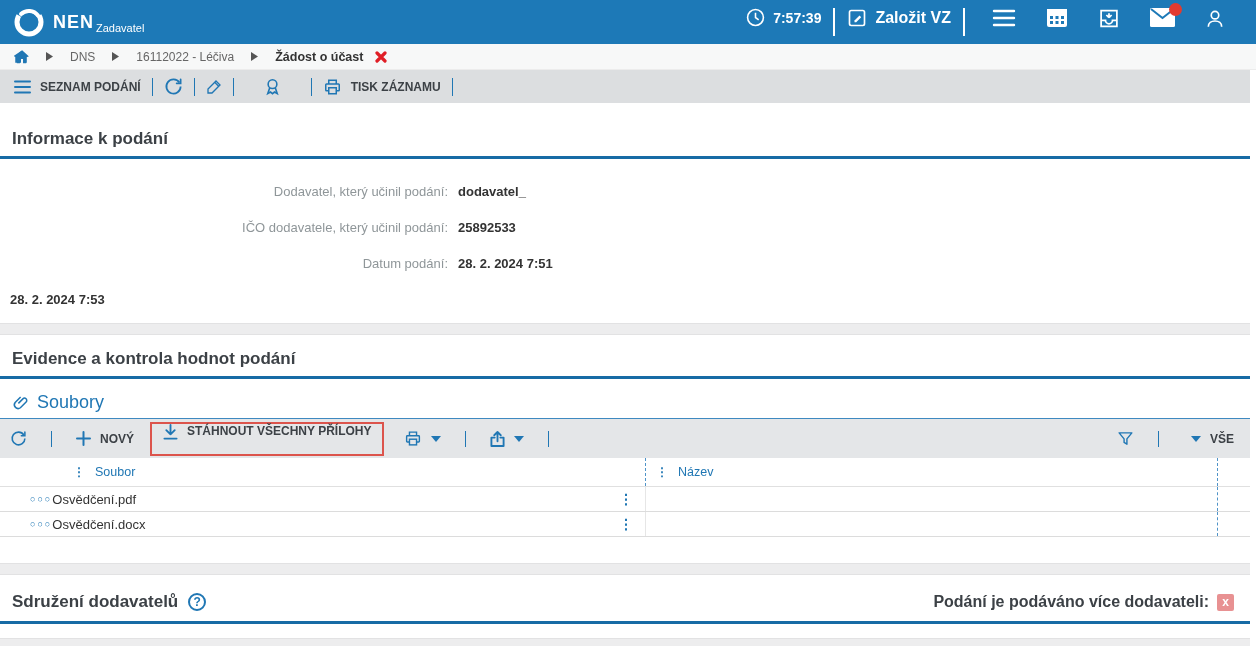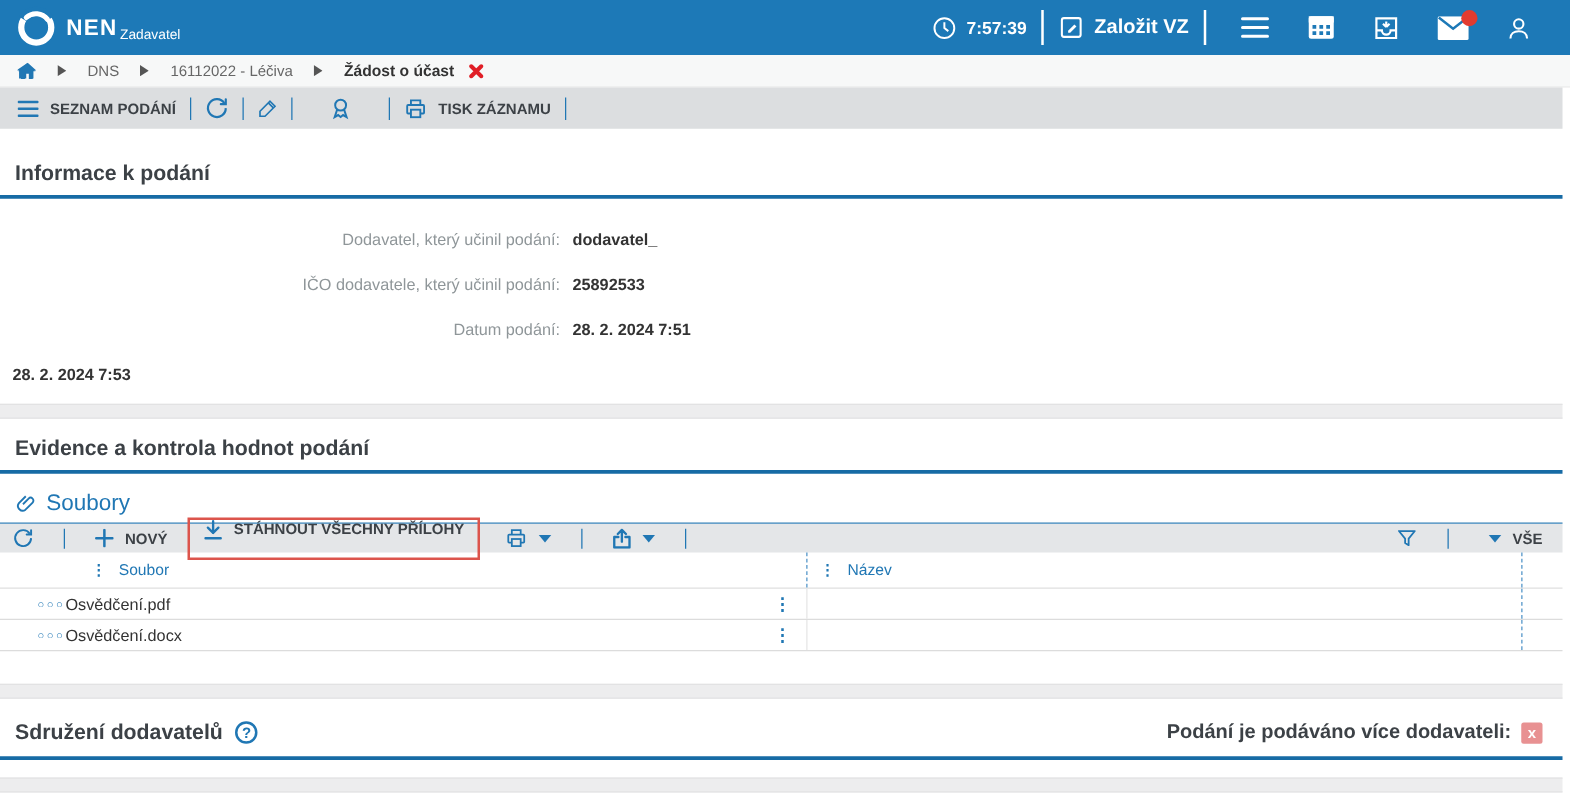--- a/index.html
+++ b/index.html
@@ -14,21 +14,21 @@
   
   .topbar {
     height: 44px; background: #1d79b7;
     display: flex; align-items: center; justify-content: space-between;
     padding: 0 16px 0 12px;
   }
   .brand { display: flex; align-items: center; gap: 7px; }
   .brand-text { display: flex; align-items: flex-end; gap: 2px; }
   .brand-name { color: #fff; font-weight: bold; font-size: 18px; letter-spacing: 1px; line-height: 26px; }
   .brand-sub  { color: #fff; font-size: 11px; margin-bottom: 1px; }
-  .topbar-right { display: flex; align-items: center; }
+  .topbar-right { display: flex; align-items: flex-start; }
   .tb-sep { width: 2px; height: 28px; background: #fff; margin: 0 12px; }
   .clock { display: flex; align-items: center; gap: 8px; color: #fff; font-size: 14px; font-weight: bold; }
   .create-vz { display: flex; align-items: center; gap: 8px; color: #fff; font-size: 16px; font-weight: bold; background: none; border: none; cursor: pointer; font-family: inherit; }
   .tb-btn { background: none; border: none; cursor: pointer; margin: 0 15px; position: relative; padding: 0; }
   .badge {
     position: absolute; top: -5px; right: -7px;
     width: 13px; height: 13px; border-radius: 50%;
     background: #e23b30;
   }
 
@@ -65,21 +65,21 @@
   
   .fields { padding: 25px 0 16px 0; }
   .field { display: flex; align-items: baseline; margin-bottom: 21px; }
   .field-label { width: 448px; text-align: right; color: #8f9699; font-size: 13px; }
   .field-value { margin-left: 10px; font-weight: bold; color: #333; font-size: 13px; }
 
   
   .files-head { display: flex; align-items: center; gap: 7px; margin: 13px 0 0 12px; padding-bottom: 5px; }
   .files-title { color: #2077b4; font-size: 18px; }
   .files-toolbar {
-    height: 24px; background: #e4e6e8; border-top: 1px solid #3e89c0;
+    height: 40px; background: #e4e6e8; border-top: 1px solid #3e89c0;
     display: flex; align-items: center; padding-left: 10px;
     font-size: 12px; font-weight: bold; color: #3c4146; gap: 14px;
   }
   .ft-sep { width: 1px; height: 16px; background: #2077b4; margin: 0 10px; }
   .ft-btn { display: flex; align-items: center; gap: 9px; background: none; border: none; cursor: pointer; font: inherit; color: inherit; padding: 0; }
   .dl-annotated {
     border: 2px solid #dc544c; height: 34px;
     display: flex; align-items: flex-start; gap: 9px;
     padding: 0 11px; margin: 0 6px 0 2px; cursor: pointer;
     background: none; font: inherit; color: inherit;

